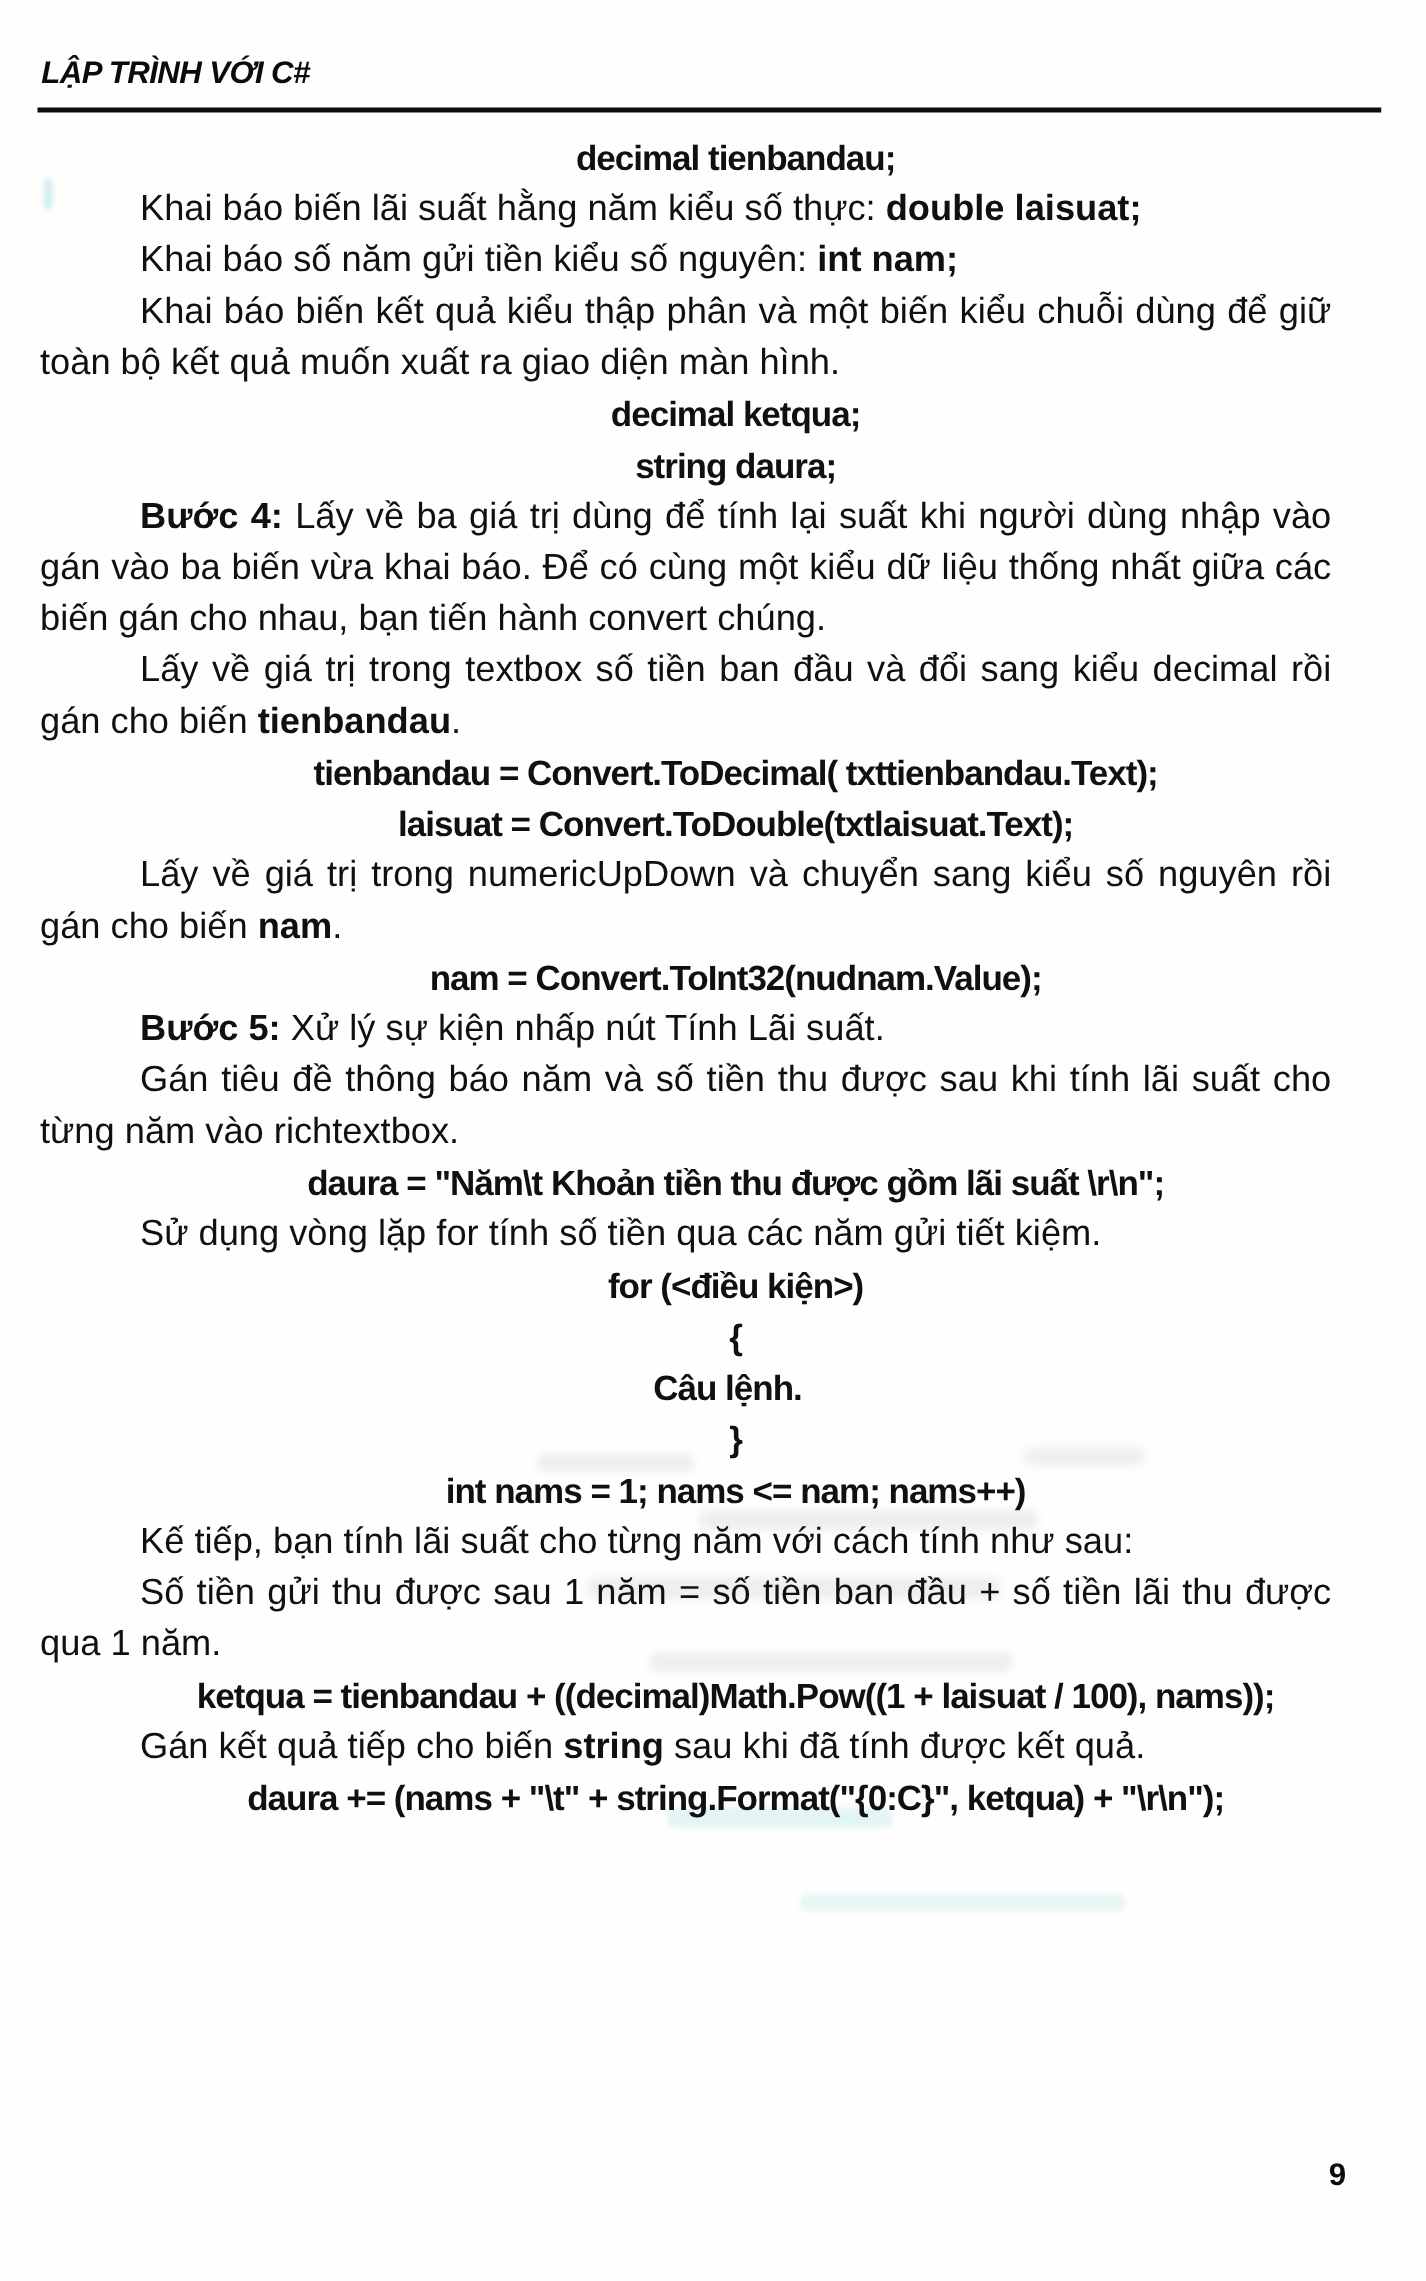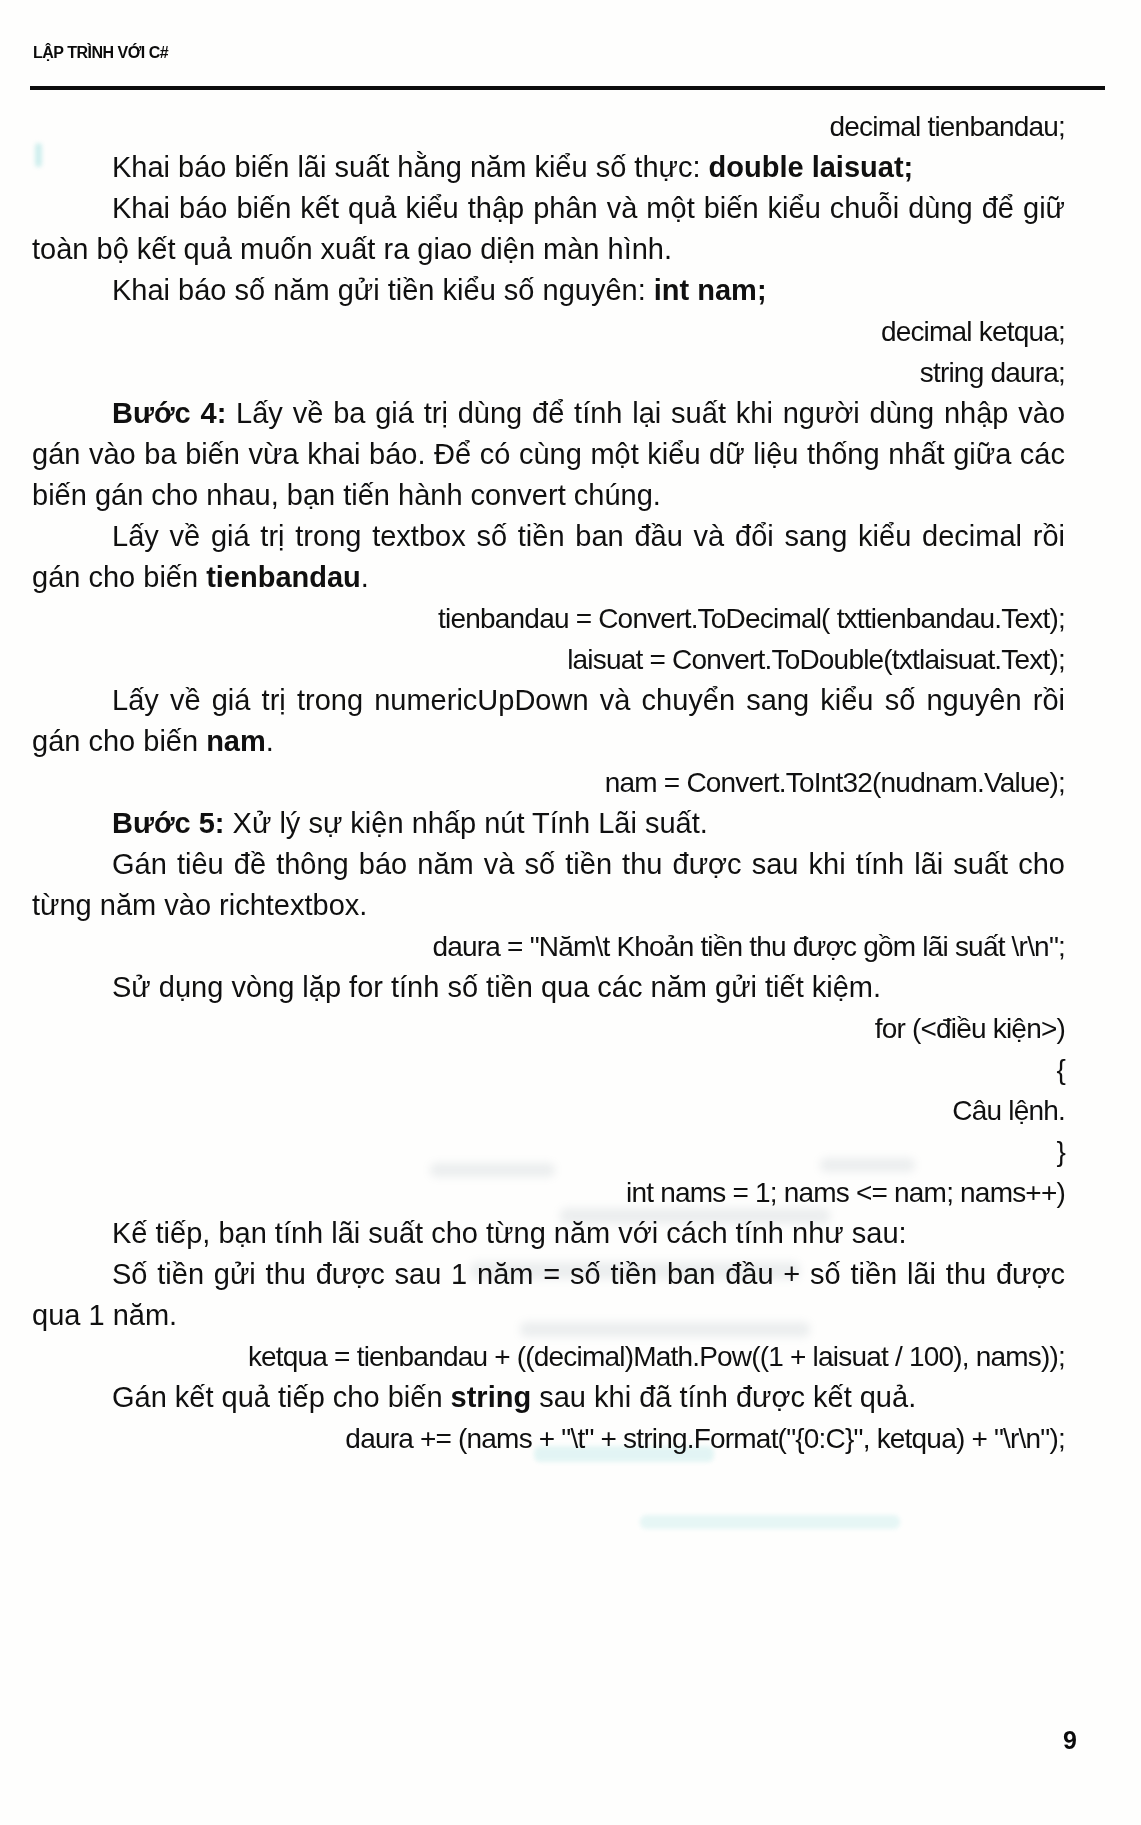--- a/index.html
+++ b/index.html
@@ -7,22 +7,22 @@
     position:relative;
     width:1141px;height:1825px;
     margin:0 auto;
     background:#fefefd;
     font-family:"Liberation Sans",sans-serif;
     color:#101010;
     overflow:hidden;
   }
   .header-left{
     position:absolute;left:33px;top:44px;
-    font-size:16px;font-weight:bold;letter-spacing:-0.5px;
-    color:#0b0b0b;white-space:nowrap;
+    font-size:25px;font-weight:bold;letter-spacing:-0.5px;
+    color:#0b0b0b;white-space:nowrap;font-style:italic;
   }
   .header-right{
     position:absolute;right:38px;top:44px;
     font-size:25px;font-weight:bold;letter-spacing:-0.5px;
     color:#0b0b0b;white-space:nowrap;text-align:right;
   }
   .header-rule{
     position:absolute;left:30px;right:36px;top:86px;
     height:4px;background:#0d0d0d;
   }
@@ -31,25 +31,25 @@
     font-size:29px;line-height:41px;
   }
   .para{
     text-indent:80px;
     text-align:justify;
     margin:0;
   }
   .para b{font-weight:bold;}
   .code{
     margin-left:80px;
-    font-weight:normal;
+    font-weight:bold;
     font-size:28px;
     letter-spacing:-0.8px;
     white-space:nowrap;
-    text-align:right;
+    text-align:center;
   }
   .code.indent2{margin-left:67px;}
   .page-number{
     position:absolute;right:64px;top:1726px;
     font-size:25px;font-weight:bold;color:#0b0b0b;
   }
   
   .bleed{
     position:absolute;
     background:#7e8f9a;
@@ -75,22 +75,22 @@
   <div class="bleed" style="left:820px;top:1158px;width:95px;height:14px;"></div>
   <div class="bleed" style="left:560px;top:1208px;width:270px;height:16px;"></div>
   <div class="bleed" style="left:470px;top:1262px;width:330px;height:17px;"></div>
   <div class="bleed" style="left:520px;top:1322px;width:290px;height:15px;"></div>
   <div class="bleed cyan" style="left:534px;top:1446px;width:180px;height:16px;opacity:0.16;"></div>
   <div class="bleed cyan" style="left:640px;top:1515px;width:260px;height:14px;opacity:0.14;"></div>
 
   <div class="doc-body">
       <div class="code">decimal tienbandau;</div>
       <div class="para"><span>Khai báo biến lãi suất hằng năm kiểu số thực: </span><b>double laisuat;</b></div>
+      <div class="para"><span>Khai báo số năm gửi tiền kiểu số nguyên: </span><b>int nam;</b></div>
       <div class="para"><span>Khai báo biến kết quả kiểu thập phân và một biến kiểu chuỗi dùng để giữ toàn bộ kết quả muốn xuất ra giao diện màn hình.</span></div>
-      <div class="para"><span>Khai báo số năm gửi tiền kiểu số nguyên: </span><b>int nam;</b></div>
       <div class="code">decimal ketqua;</div>
       <div class="code">string daura;</div>
       <div class="para"><b>Bước 4:</b><span> Lấy về ba giá trị dùng để tính lại suất khi người dùng nhập vào gán vào ba biến vừa khai báo. Để có cùng một kiểu dữ liệu thống nhất giữa các biến gán cho nhau, bạn tiến hành convert chúng.</span></div>
       <div class="para"><span>Lấy về giá trị trong textbox số tiền ban đầu và đổi sang kiểu decimal rồi gán cho biến </span><b>tienbandau</b><span>.</span></div>
       <div class="code">tienbandau = Convert.ToDecimal( txttienbandau.Text);</div>
       <div class="code">laisuat = Convert.ToDouble(txtlaisuat.Text);</div>
       <div class="para"><span>Lấy về giá trị trong numericUpDown và chuyển sang kiểu số nguyên rồi gán cho biến </span><b>nam</b><span>.</span></div>
       <div class="code">nam = Convert.ToInt32(nudnam.Value);</div>
       <div class="para"><b>Bước 5:</b><span> Xử lý sự kiện nhấp nút Tính Lãi suất.</span></div>
       <div class="para"><span>Gán tiêu đề thông báo năm và số tiền thu được sau khi tính lãi suất cho từng năm vào richtextbox.</span></div>

